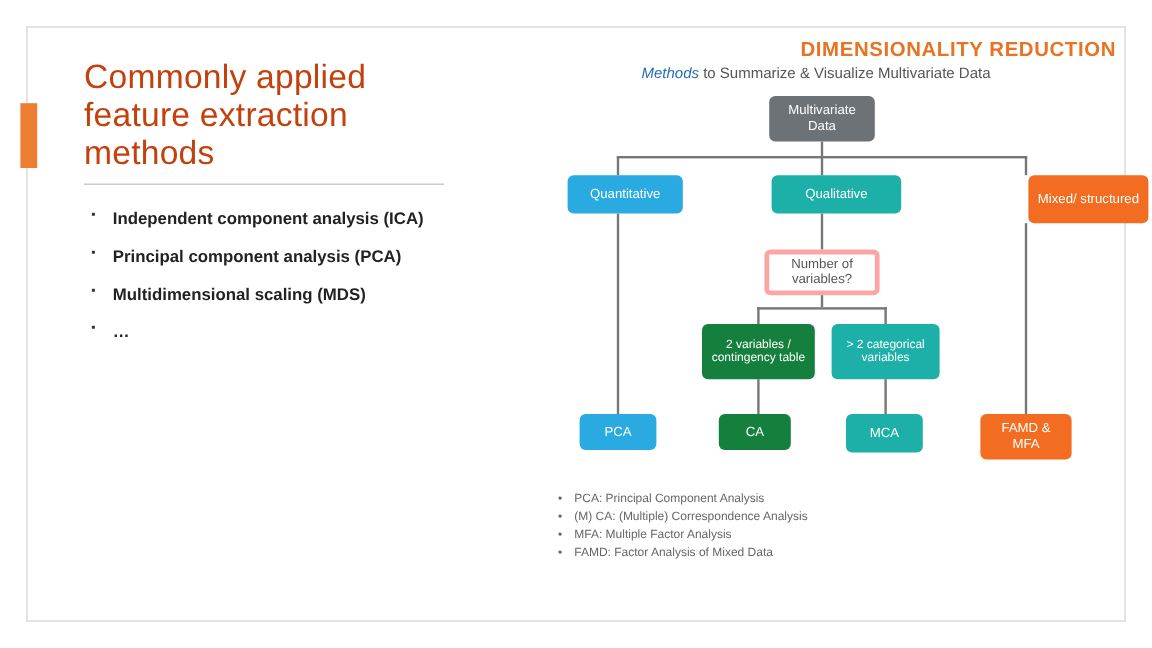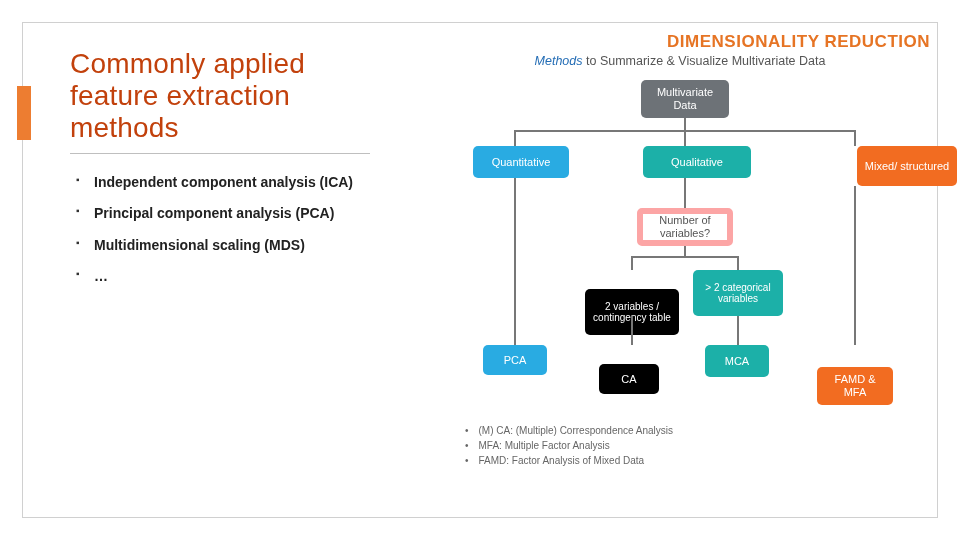--- a/index.html
+++ b/index.html
@@ -101,25 +101,25 @@
     display: flex;
     align-items: center;
     justify-content: center;
     padding: 4px 6px;
     line-height: 1.15;
   }
   .gray   { background: #6d7277; }
   .blue   { background: #29abe2; }
   .teal   { background: #1cb0a8; }
   .orange { background: #f26c21; }
-  .green  { background: #000000; margin-top: 19px; }
+  .green  { background: #15803d; }
   .white-node {
     background: #fff;
     color: #555;
-    border: 6px solid #fca5a5;
+    border: 4px solid #fca5a5;
   }
 
   .conn {
     position: absolute;
     background: #777;
   }
 
   .legend {
     position: absolute;
     left: 20px;
@@ -184,21 +184,22 @@
     <div class="conn" style="left:69px; top:98px; width:2px; height:167px;"></div>
 
     <div class="conn" style="left:409px; top:106px; width:2px; height:159px;"></div>
 
     <div class="conn" style="left:186px; top:236px; width:2px; height:29px;"></div>
     <div class="conn" style="left:292px; top:236px; width:2px; height:29px;"></div>
 
     <div class="node blue" style="left:38px;  top:265px; width:64px; height:30px;">PCA</div>
     <div class="node green" style="left:154px; top:265px; width:60px; height:30px;">CA</div>
     <div class="node teal" style="left:260px; top:265px; width:64px; height:32px;">MCA</div>
-    <div class="node orange" style="left:372px; top:265px; width:76px; height:38px;margin-top:22px;">FAMD &amp; MFA</div>
+    <div class="node orange" style="left:372px; top:265px; width:76px; height:38px;">FAMD &amp; MFA</div>
 
     <div class="legend">
+      <div>PCA: Principal Component Analysis</div>
       <div>(M) CA: (Multiple) Correspondence Analysis</div>
       <div>MFA: Multiple Factor Analysis</div>
       <div>FAMD: Factor Analysis of Mixed Data</div>
     </div>
   </div>
 </div>
 
 </body></html>

